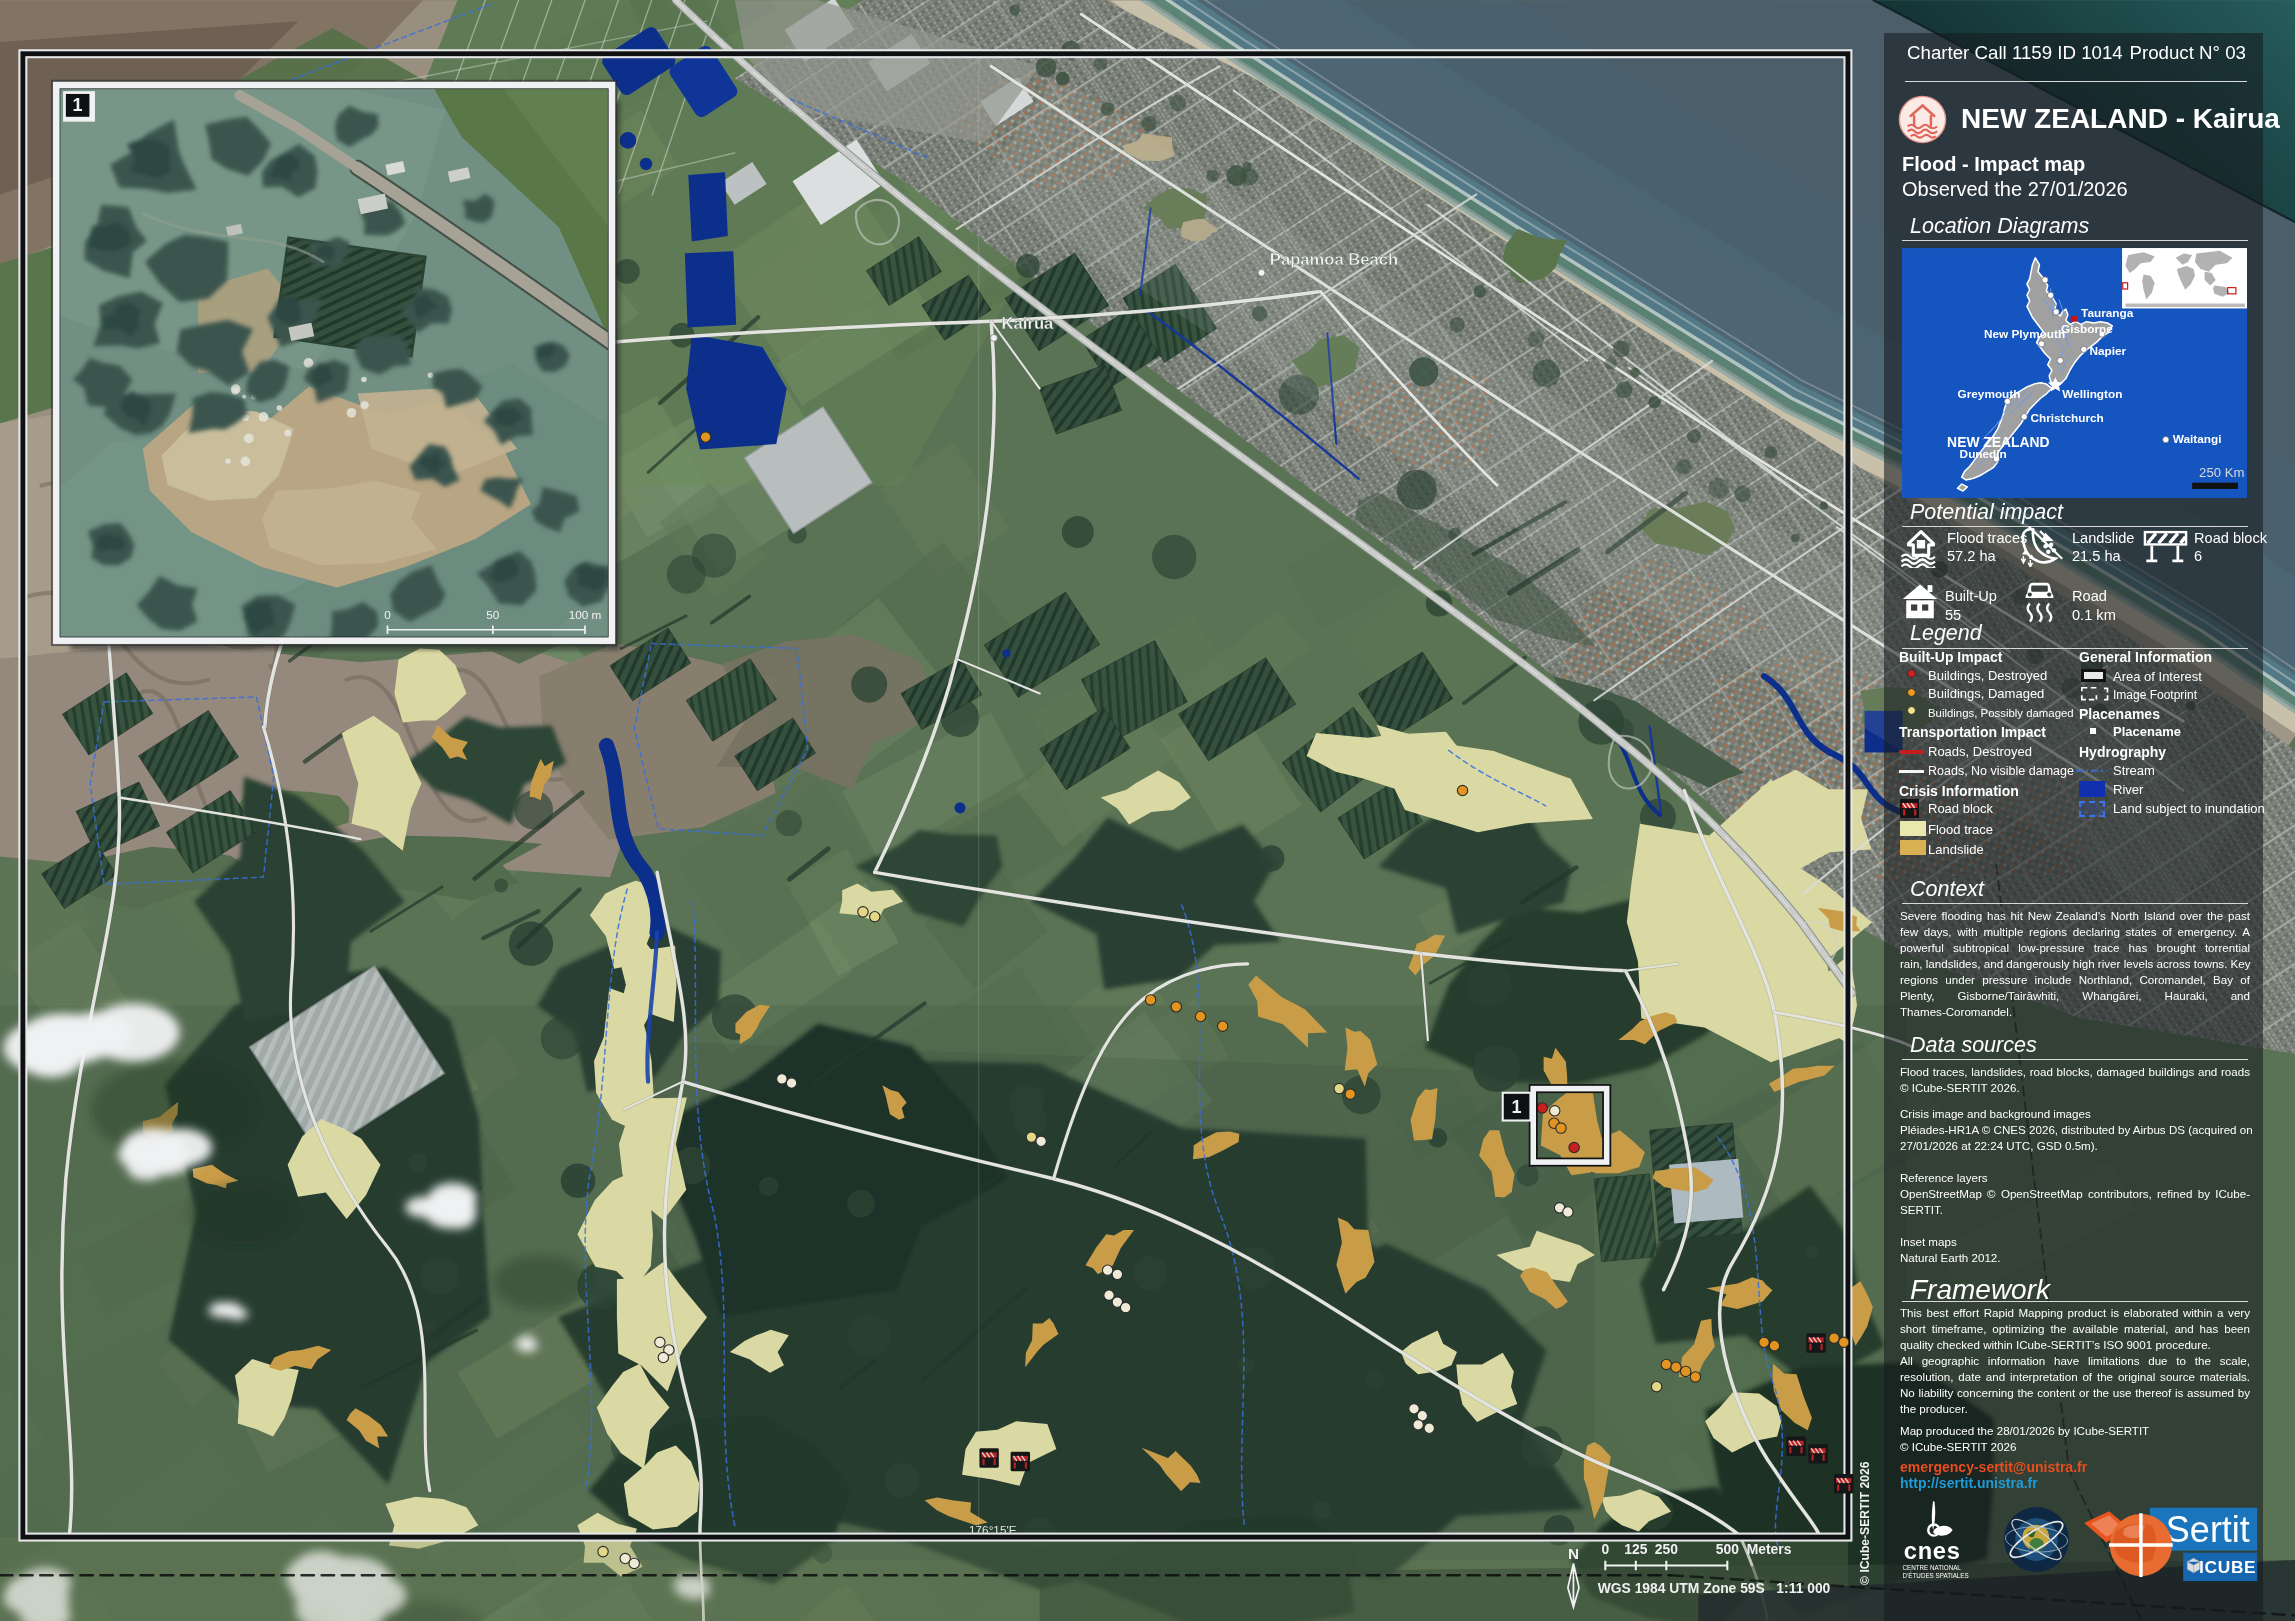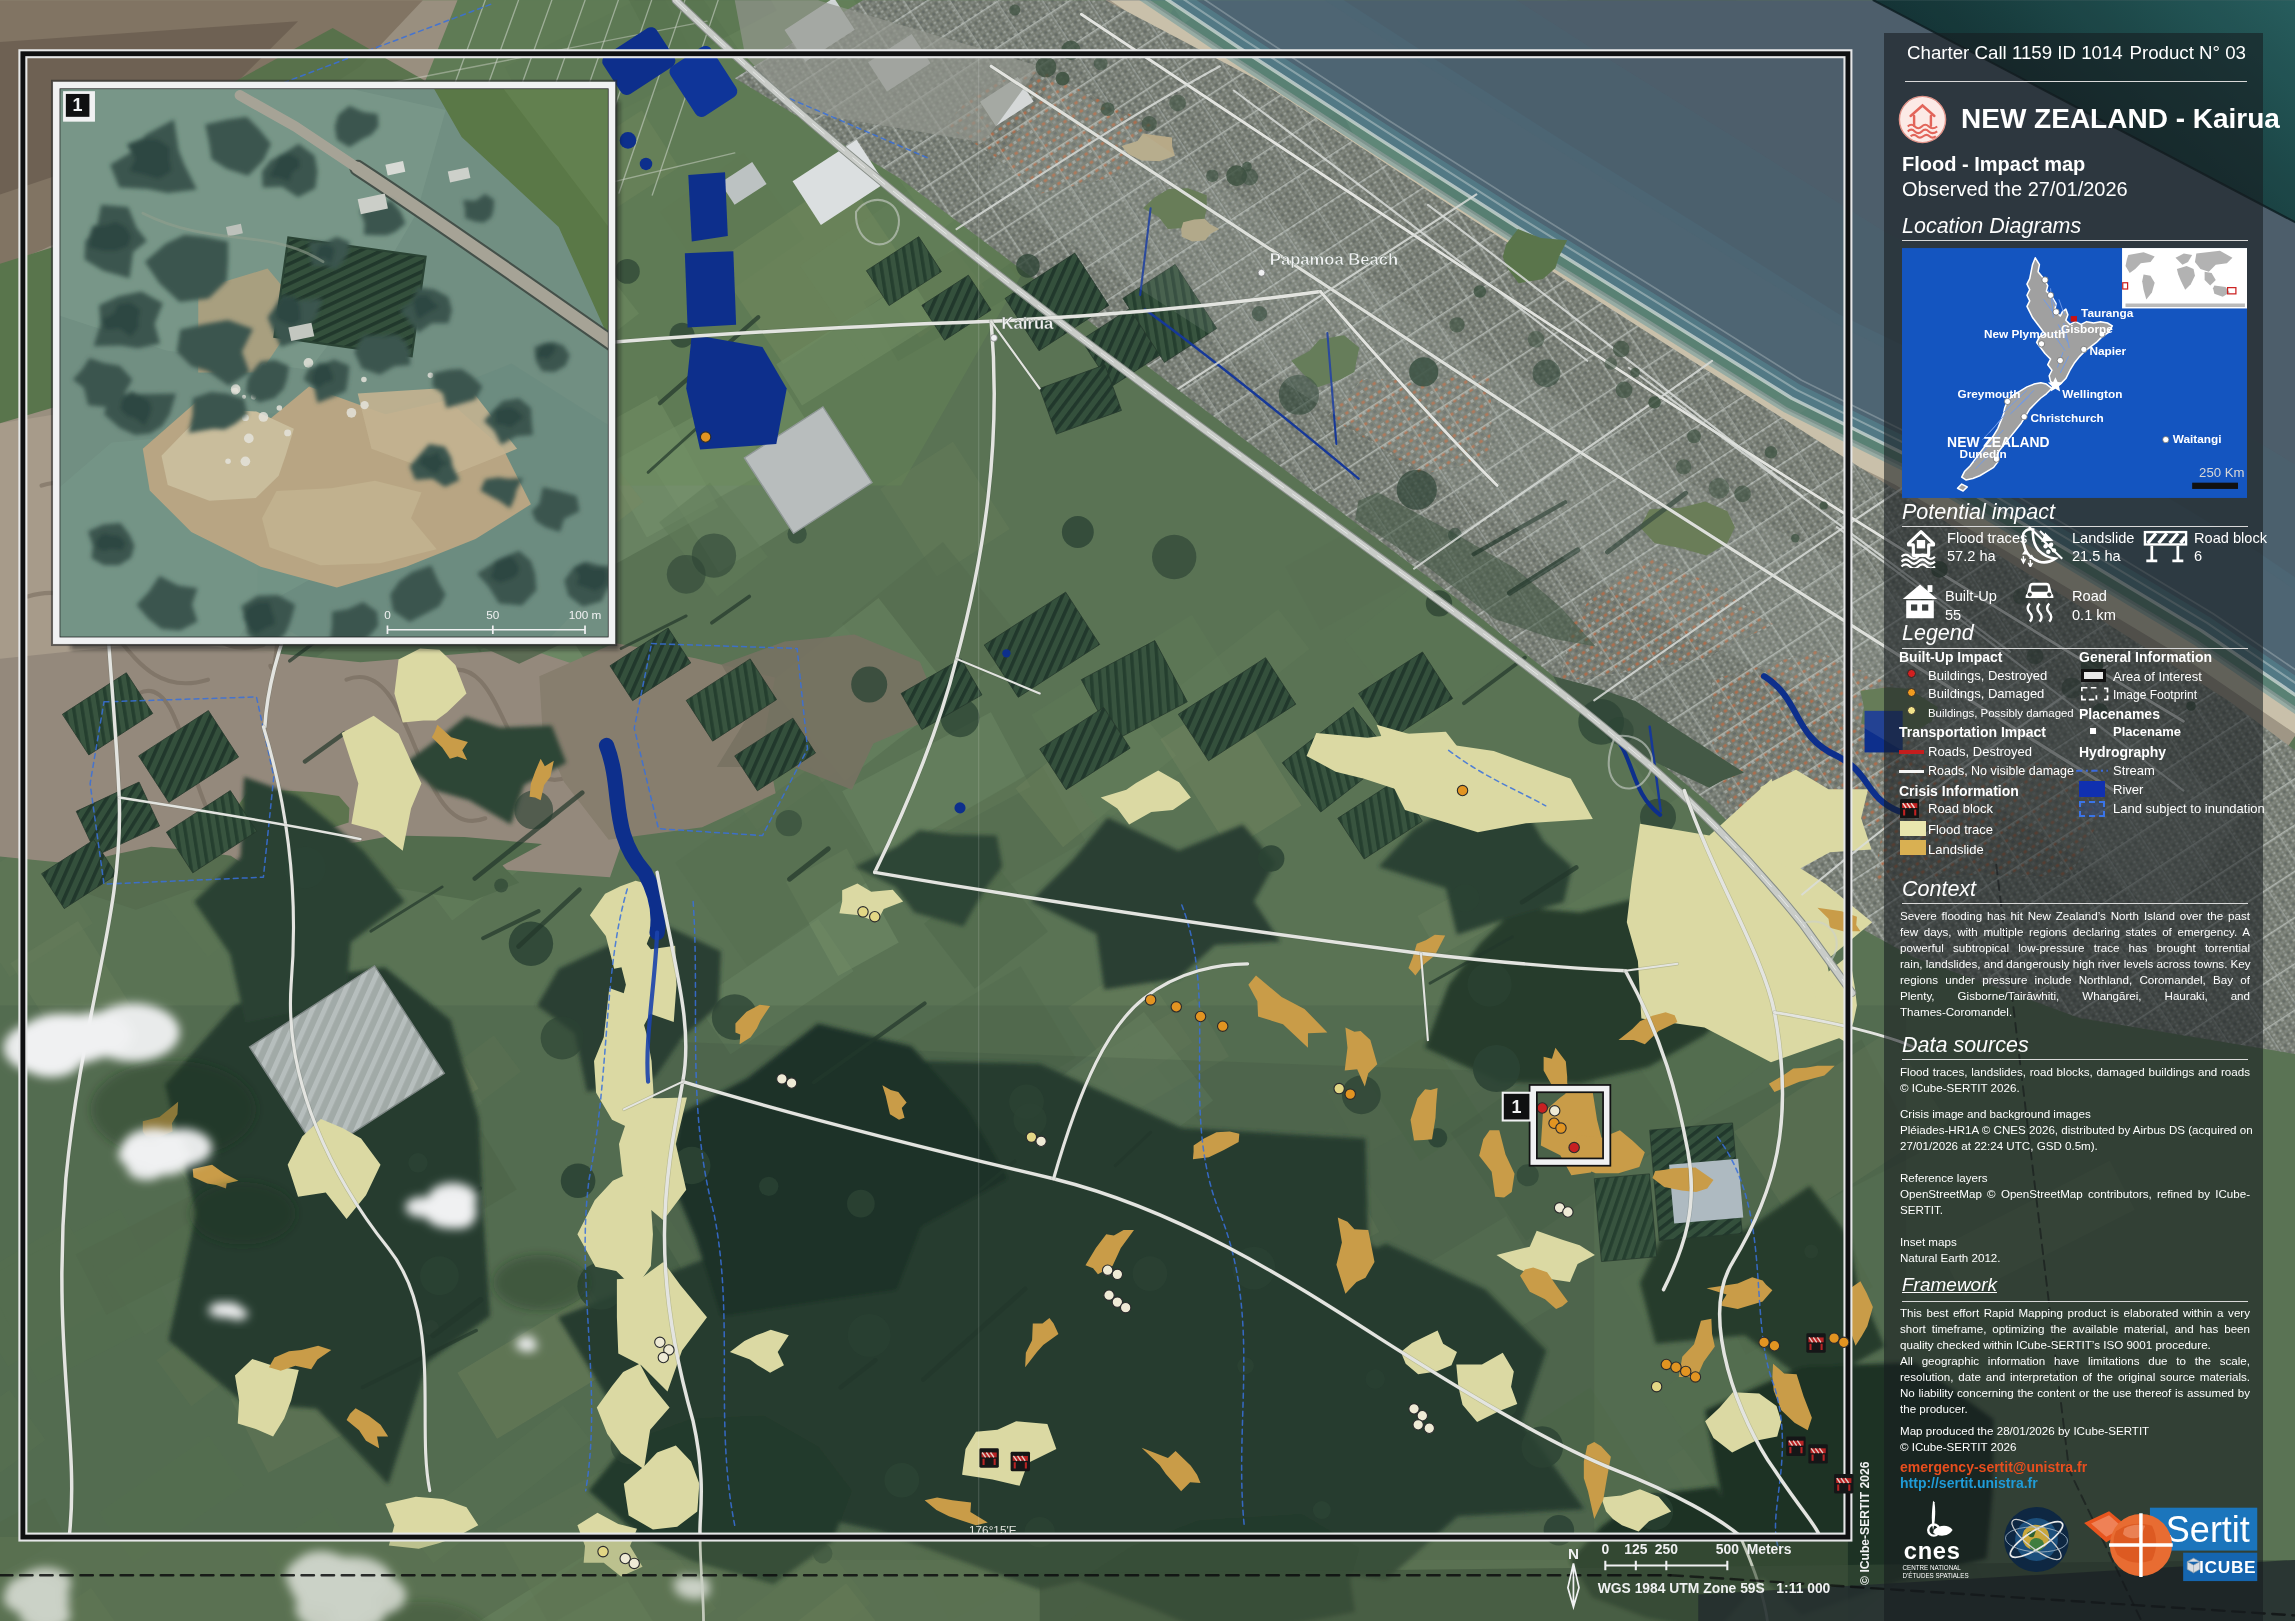--- a/index.html
+++ b/index.html
@@ -1,17 +1,17 @@
 <!DOCTYPE html>
 <html style="font-size:11px"><head><meta charset="utf-8"><style>
 html,body{margin:0;padding:0;width:2295px;height:1622px;overflow:hidden;background:#5e7856;}
 *{box-sizing:border-box;} body{font-family:"Liberation Sans",sans-serif;}
 .abs{position:absolute;}
 .sb{left:1884px;top:33px;width:379px;height:1588px;background:rgba(23,28,31,0.58);}
-.w{color:#ffffff;} .hd{font-style:italic;font-size:21.5px;color:#fdfdfd;}
+.w{color:#ffffff;} .hd{font-style:italic;font-size:21.5px;color:#fdfdfd;margin-left:8px;}
 .ul{height:0;border-top:1.4px solid #d9d9d9;}
 .b{font-weight:bold;}
 .bj{font-size:11.6px;line-height:16px;color:#fff;width:350px;}
 .bj div{text-align:justify;text-align-last:justify;white-space:nowrap;}
 .bj div.last{text-align-last:left;}
 </style></head><body>
 <div class="abs" style="left:0;top:0;"><svg width="2295" height="1622" viewBox="0 0 3311 2339" xmlns="http://www.w3.org/2000/svg" font-family="Liberation Sans, sans-serif">
 <defs>
 <linearGradient id="ocean" x1="0" y1="0" x2="1" y2="0.45">
  <stop offset="0" stop-color="#6fb0b4"></stop>
@@ -1171,21 +1171,21 @@
 </div>
 <div class="abs bj" style="left:1900px;top:1170px;">
 <div class="last">Reference layers</div>
 <div>OpenStreetMap © OpenStreetMap contributors, refined by ICube-</div>
 <div class="last">SERTIT.</div>
 </div>
 <div class="abs bj" style="left:1900px;top:1234px;">
 <div class="last">Inset maps</div>
 <div class="last">Natural Earth 2012.</div>
 </div>
-<div class="abs hd" style="left:1902px;top:1274px;font-size:19px;text-decoration:underline;">Framework</div>
+<div class="abs hd" style="left:1902px;top:1274px;font-size:28px;">Framework</div>
 <div class="abs ul" style="left:1902px;top:1301px;width:346px;"></div>
 <div class="abs bj" style="left:1900px;top:1305px;">
 <div>This best effort Rapid Mapping product is elaborated within a very</div>
 <div>short timeframe, optimizing the available material, and has been</div>
 <div class="last">quality checked within ICube-SERTIT’s ISO 9001 procedure.</div>
 <div>All geographic information have limitations due to the scale,</div>
 <div>resolution,  date and interpretation of the original source materials.</div>
 <div>No liability concerning the content or the use thereof is assumed by</div>
 <div class="last">the producer.</div>
 </div>

